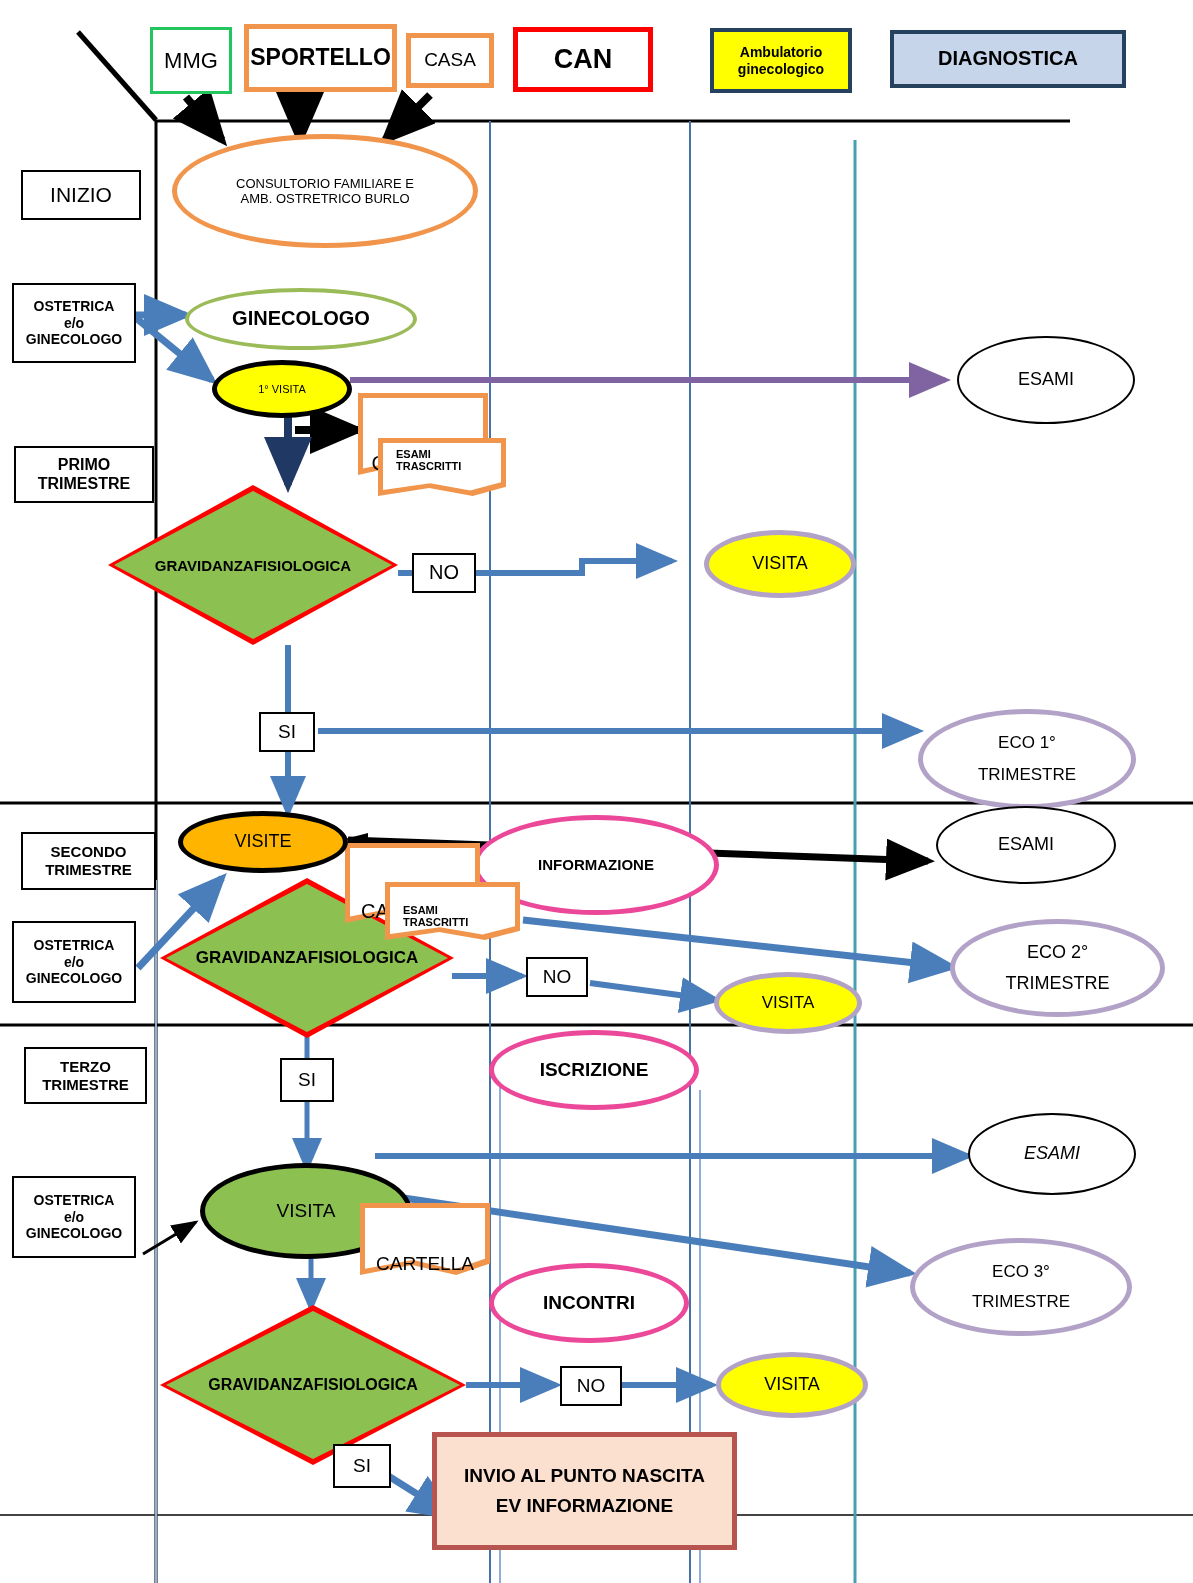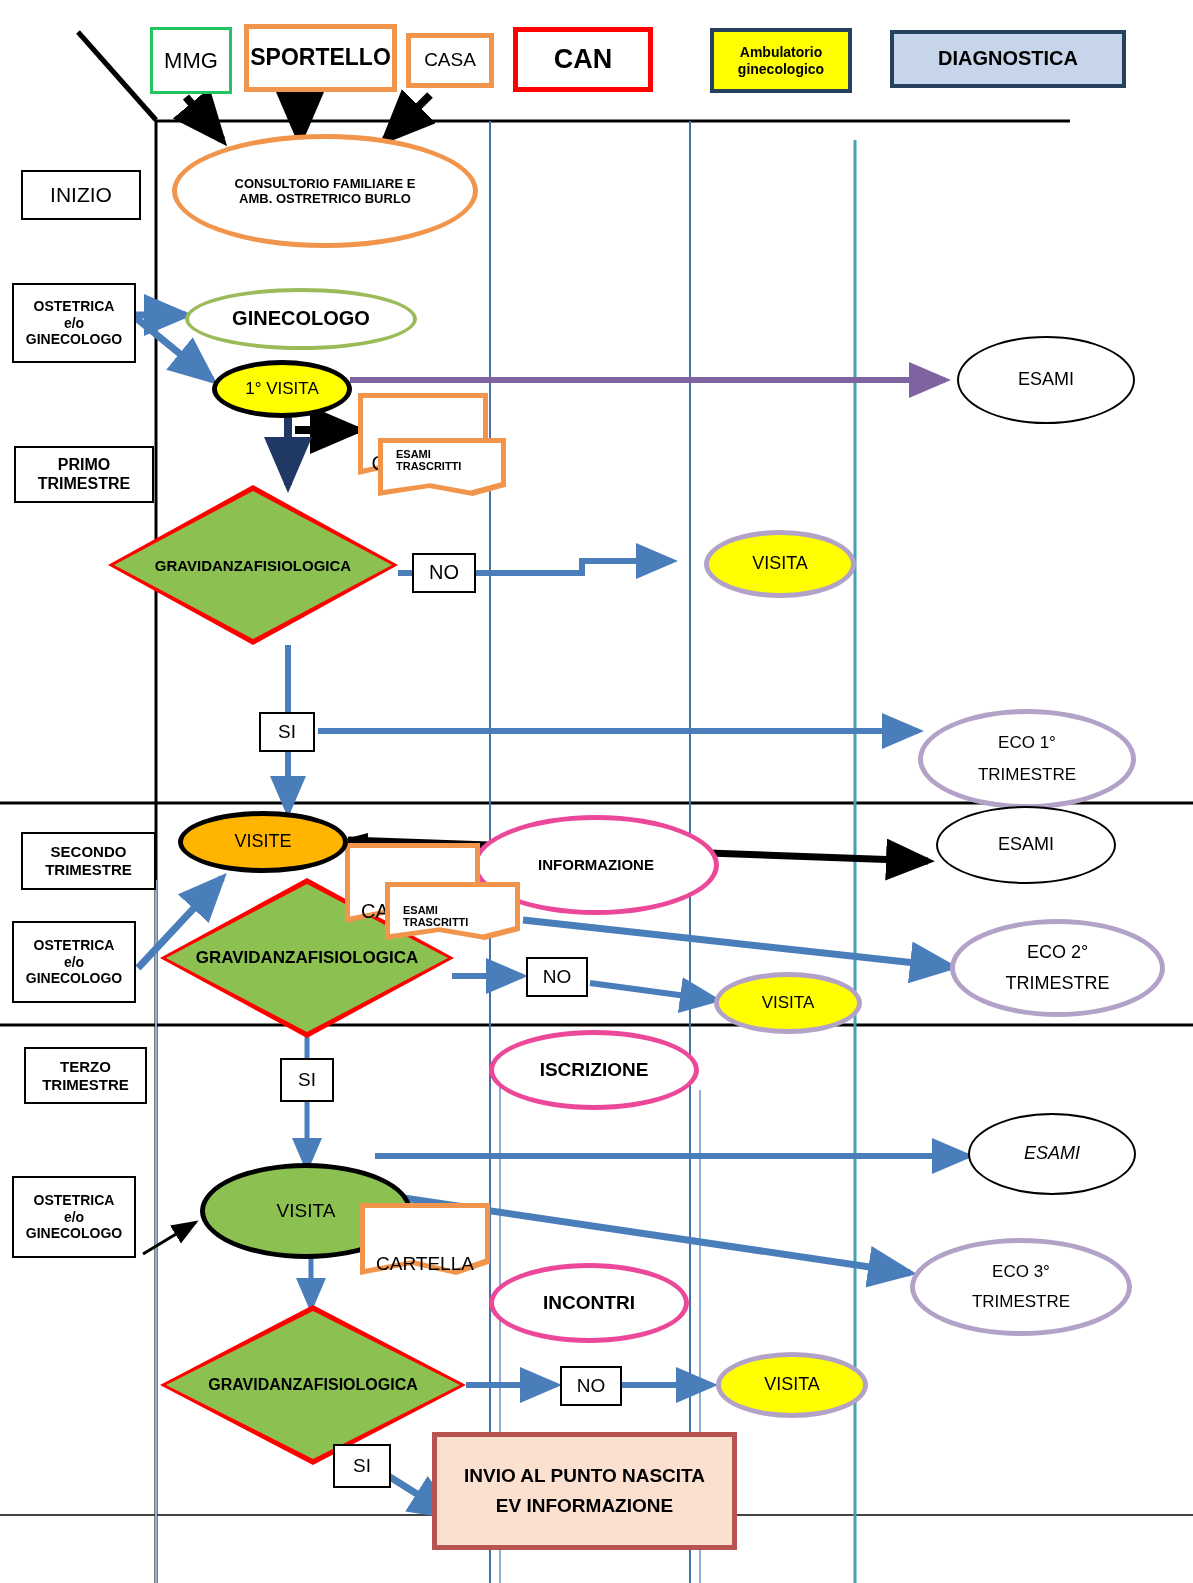--- a/index.html
+++ b/index.html
@@ -204,30 +204,30 @@
     <span>e/o</span>
     <span>GINECOLOGO</span>
   </div>
 
   <div class="node rect rect-thin" style="left:12px;top:1176px;width:124px;height:82px;font-size:14px;font-weight:bold;flex-direction:column;">
     <span>OSTETRICA</span>
     <span>e/o</span>
     <span>GINECOLOGO</span>
   </div>
 
-  <div class="node ell ell-orange" style="left:172px;top:134px;width:306px;height:114px;font-size:13px;font-weight:bold;flex-direction:column;">
+  <div class="node ell ell-orange" style="left:172px;top:134px;width:306px;height:114px;font-size:13px;font-weight:normal;flex-direction:column;">
     <span>CONSULTORIO  FAMILIARE E</span>
     <span>AMB. OSTRETRICO BURLO</span>
   </div>
 
   <div class="node ell ell-green" style="left:185px;top:288px;width:232px;height:62px;font-size:20px;font-weight:bold;">
     <span>GINECOLOGO</span>
   </div>
 
-  <div class="node ell ell-black fill-yellow" style="left:212px;top:360px;width:140px;height:58px;font-size:17px;z-index:5;">
+  <div class="node ell ell-black fill-yellow" style="left:212px;top:360px;width:140px;height:58px;font-size:11px;z-index:5;">
     <span>1° VISITA</span>
   </div>
 
   <div class="doc" style="left:358px;top:393px;width:130px;height:82px;z-index:4;">
     <div class="bg"></div>
     <div class="inner"></div>
     <div class="lbl" style="font-size:20px;">
       <span>CARTELLA</span>
     </div>
   </div>

